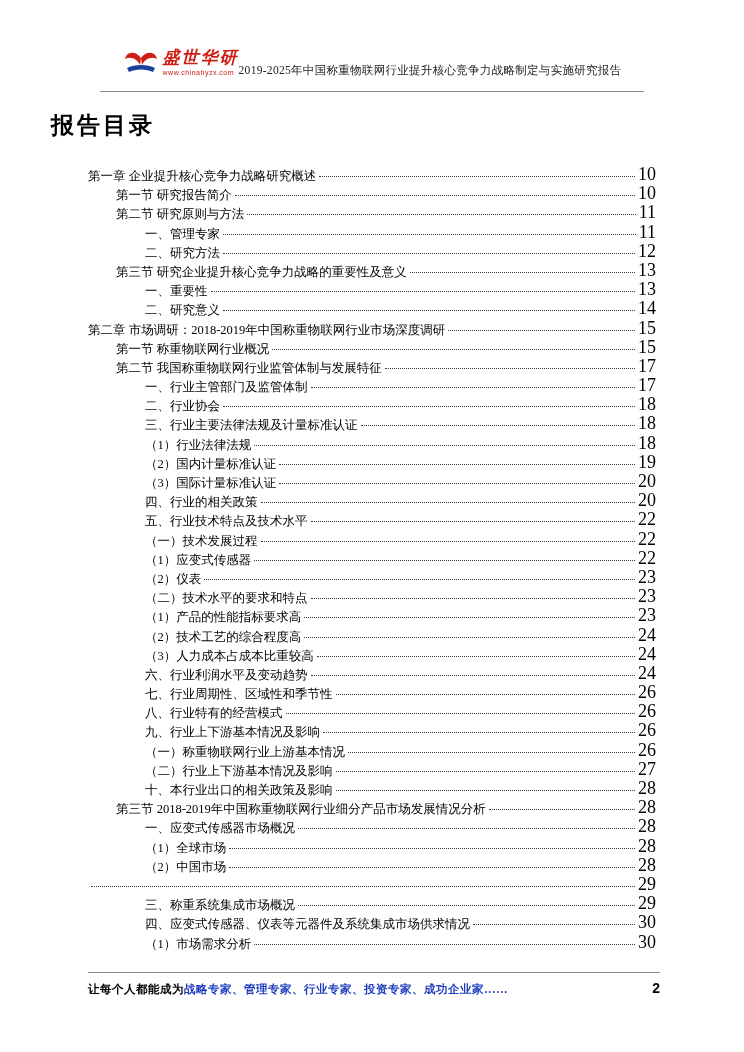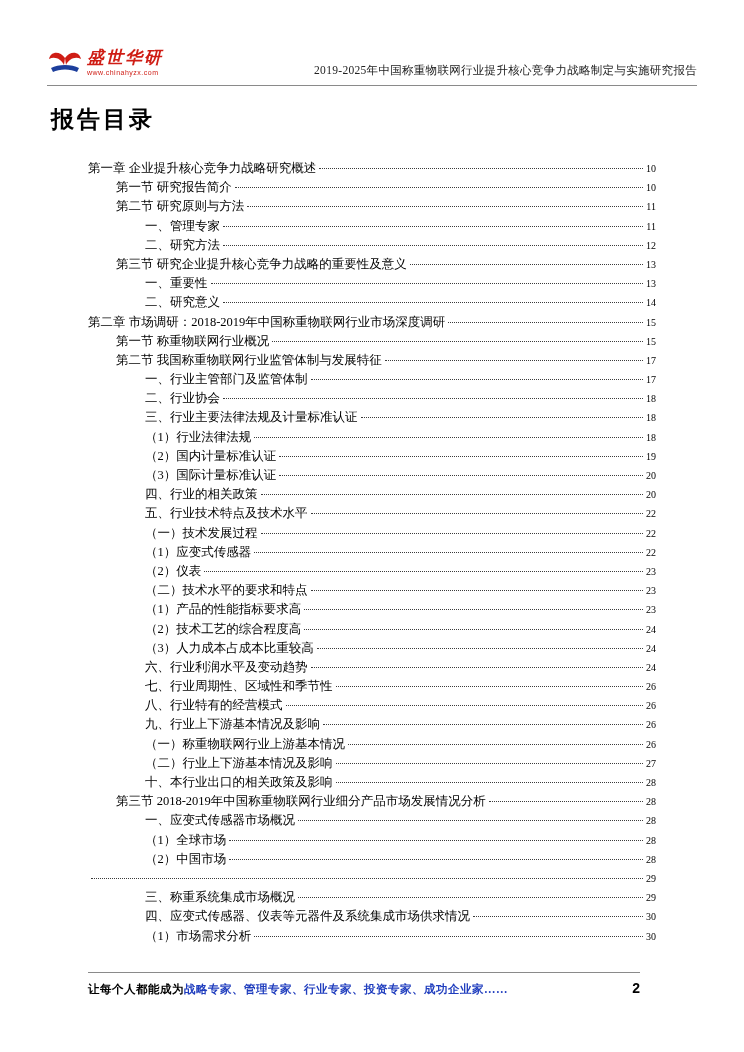--- a/index.html
+++ b/index.html
@@ -10,26 +10,26 @@
     position: relative;
     width: 744px;
     height: 1052px;
     margin: 0 auto;
     background: #ffffff;
     overflow: hidden;
   }
 
   
   .header {
-    margin: 0 47px;
+    margin: 0 100px;
     padding-top: 48px;
-    padding-bottom: 5px;
+    padding-bottom: 11px;
     display: flex;
     align-items: flex-end;
-    justify-content: space-between;
+    justify-content: center;
     border-bottom: 1px solid #8a8a8a;
   }
   .logo-block { display: flex; align-items: flex-start; }
   .logo-icon { display: block; margin-right: 4px; margin-top: 2px; }
   .logo-texts { display: flex; flex-direction: column; }
   .logo-name {
     color: #cf1d15;
     font-weight: bold;
     font-style: italic;
     font-size: 17px;
@@ -75,27 +75,27 @@
   .toc-row.level-1 .toc-text { padding-left: 28px; }
   .toc-row.level-2 .toc-text { padding-left: 57px; }
   .toc-text { flex: 0 0 auto; }
   .toc-leader {
     flex: 1 1 auto;
     border-bottom: 1.5px dotted #3c3c3c;
     margin: 0 3px;
     transform: translateY(-3px);
     min-width: 12px;
   }
-  .toc-page { flex: 0 0 auto; font-size: 10px; color: #000000; }
+  .toc-page { flex: 0 0 auto; font-size: 18px; color: #000000; }
 
   
   .footer {
     position: absolute;
     left: 88px;
-    right: 104px;
+    right: 84px;
     top: 972px;
     border-top: 1px solid #8a8a8a;
     padding-top: 7px;
     display: flex;
     align-items: baseline;
     justify-content: space-between;
   }
   .footer-left {
     font-size: 11.5px;
     font-weight: bold;

